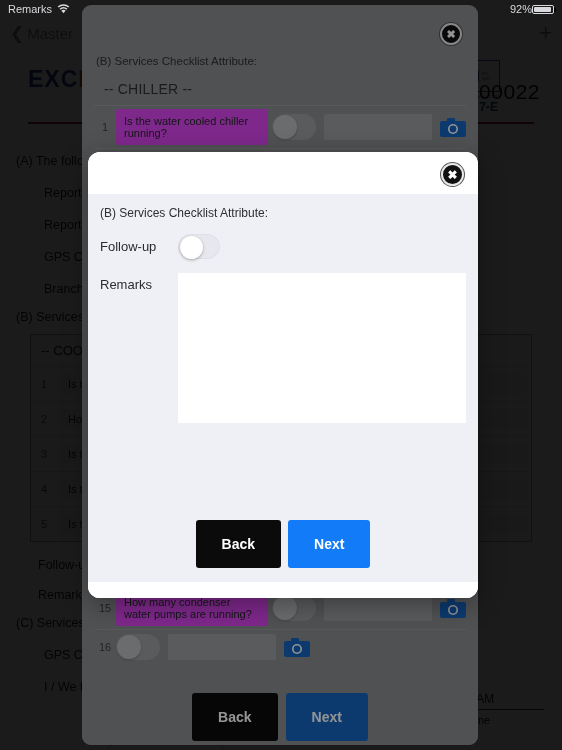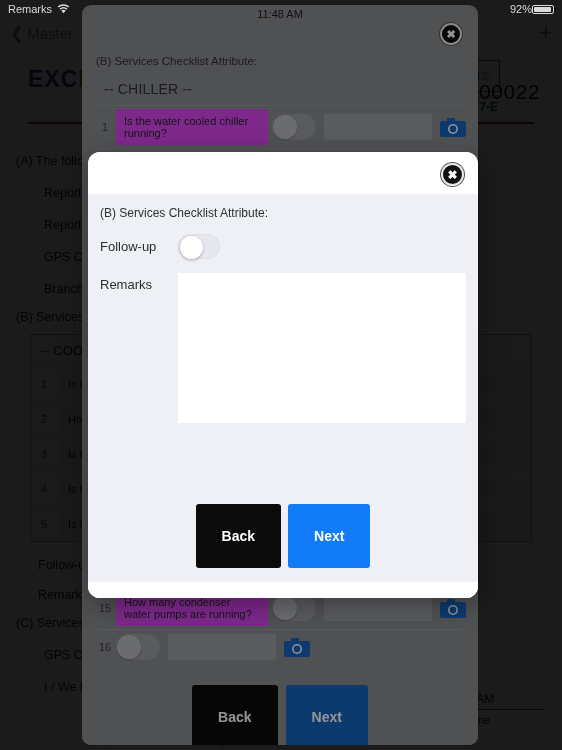--- a/index.html
+++ b/index.html
@@ -120,21 +120,21 @@
   .mb-toggle::after {
     content:""; position:absolute; left:1px; top:1px; width:24px; height:24px;
     border-radius:50%; background:#b9bbbe; box-shadow:0 1px 2px rgba(0,0,0,0.25);
   }
   .mb-input { width:108px; height:26px; background:#9b9da1; border-radius:2px; margin-right:8px; flex:0 0 auto;}
   .cam-icon { width:26px; height:20px; flex:0 0 auto; }
   .mb-footer {
     position:absolute; left:0; right:0; bottom:0; height:56px;
     background:#8a8c90; display:flex; align-items:center; justify-content:center; gap:8px;
   }
-  .btn { border:0; border-radius:3px; padding:24px 26px; font-size:14px; font-weight:700; cursor:pointer; }
+  .btn { border:0; border-radius:3px; padding:16px 26px; font-size:14px; font-weight:700; cursor:pointer; }
   .btn-back { background:#0b0b0b; color:#fff; }
   .btn-next { background:#1565c0; color:#fff; }
 
   
   .dim { position:absolute; inset:0; background:rgba(0,0,0,0.42); }
 
   
   .modal-front {
     position:absolute; left:88px; top:152px; width:390px; height:446px;
     background:#ffffff; border-radius:12px;
@@ -241,21 +241,20 @@
       </div>
 
       <div class="dt-wrap">
         <div class="dt-val">01:46 AM</div>
         <div class="dt-cap">ate/Time</div>
       </div>
     </div>
   </div>
 
   <div class="modal-back">
-    <div class="mb-time">11:48 AM</div>
     <div class="mb-close">
       <div class="close-btn">✖</div>
     </div>
 
     <div class="mb-body">
       <div class="mb-title">(B) Services Checklist Attribute:</div>
       <div class="mb-group">-- CHILLER --</div>
 
       <div class="mb-item">
         <div class="mb-n">1</div>

